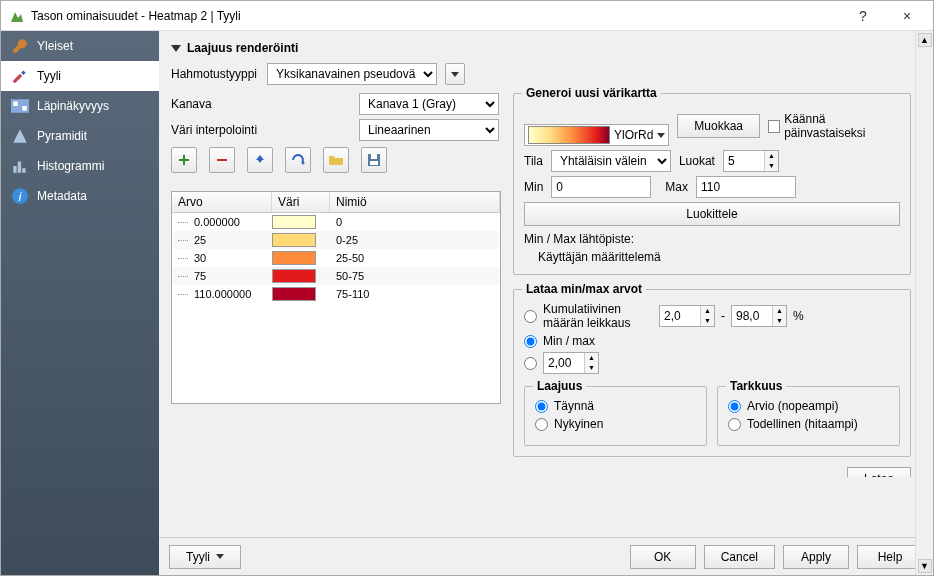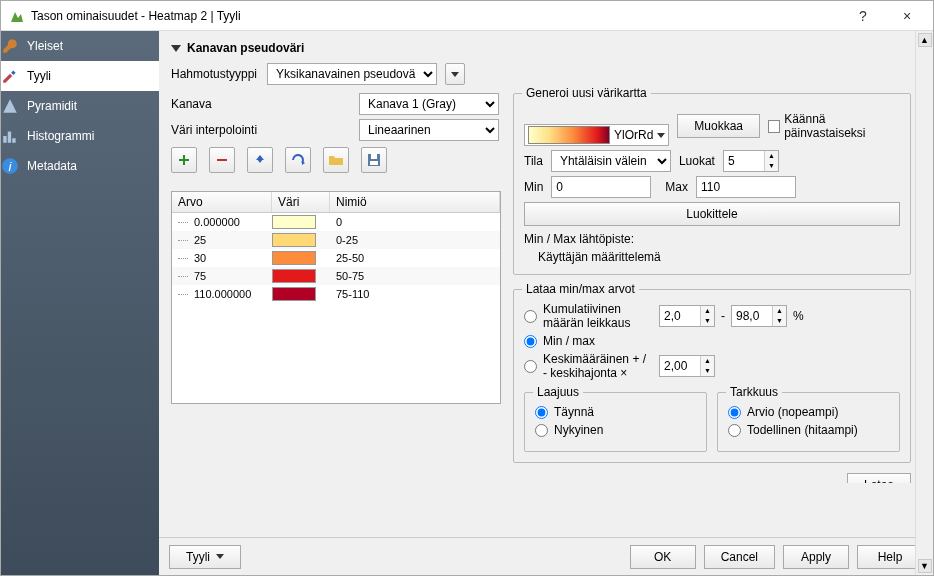--- a/index.html
+++ b/index.html
@@ -4,40 +4,40 @@
 <style>
 * { box-sizing: border-box; font-family: "Segoe UI", Tahoma, sans-serif; font-size: 12px; }
 body { margin: 0; background: #fff; }
 .window { width: 934px; height: 576px; border: 1px solid #aaa; display: flex; flex-direction: column; background: #f0f0f0; }
 .titlebar { height: 30px; background: #fff; display: flex; align-items: center; padding: 0 4px 0 8px; border-bottom: 1px solid #ddd; }
 .titlebar .icon { width: 16px; height: 16px; margin-right: 6px; }
 .titlebar .title { flex: 1; font-size: 12px; }
 .titlebar .sys { width: 44px; height: 28px; display: flex; align-items: center; justify-content: center; font-size: 14px; color: #333; }
 .body { flex: 1; display: flex; overflow: hidden; }
 .sidebar { width: 158px; background: linear-gradient(#5a6a7a, #3d4b5a); display: flex; flex-direction: column; }
-.side-item { height: 30px; display: flex; align-items: center; padding: 0 0; color: #fff; gap: 8px; cursor: pointer; }
+.side-item { height: 30px; display: flex; align-items: center; padding: 0 10px; color: #fff; gap: 8px; cursor: pointer; }
 .side-item.active { background: #fff; color: #000; }
 .side-item .sicon { width: 18px; height: 18px; display: flex; align-items: center; justify-content: center; }
 .content { flex: 1; display: flex; flex-direction: column; background: #f0f0f0; position: relative; }
 .content-scroll { flex: 1; overflow: hidden; position: relative; padding: 6px 22px 6px 12px; }
 .vscroll { position: absolute; right: 0; top: 0; bottom: 0; width: 18px; background: #f0f0f0; border-left: 1px solid #ddd; display: flex; flex-direction: column; align-items: center; justify-content: space-between; padding: 2px 0; }
 .vscroll .arrow { width: 14px; height: 14px; background: #e8e8e8; border: 1px solid #c9c9c9; font-size: 9px; display: flex; align-items: center; justify-content: center; }
 .section-head { display: flex; align-items: center; gap: 6px; font-weight: bold; padding: 4px 0; }
 .section-head .tri { width: 0; height: 0; border-left: 5px solid transparent; border-right: 5px solid transparent; border-top: 7px solid #333; }
 .row { display: flex; align-items: center; gap: 8px; margin: 4px 0; }
 .label { width: 88px; }
 select, input[type=text] { border: 1px solid #a9a9a9; background: #fff; height: 22px; padding: 0 4px; font-size: 12px; }
 .btn { border: 1px solid #a9a9a9; background: linear-gradient(#fdfdfd,#e9e9e9); height: 24px; padding: 0 16px; cursor: pointer; display: inline-flex; align-items: center; justify-content: center; }
 .toolbtn { width: 26px; height: 26px; border: 1px solid #a9a9a9; background: linear-gradient(#fdfdfd,#e9e9e9); display: inline-flex; align-items: center; justify-content: center; margin-right: 4px; border-radius: 2px; cursor: pointer; }
 .toolbtn svg { width: 16px; height: 16px; }
 .layout { display: flex; gap: 12px; }
 .leftcol { width: 330px; }
 .rightcol { flex: 1; }
 .fieldset { border: 1px solid #bbb; border-radius: 2px; padding: 8px 10px 10px 10px; margin-top: 4px; position: relative; }
-.fieldset .legend { position: absolute; top: -8px; left: 8px; background: #f0f0f0; padding: 0 4px; font-weight: normal; }
+.fieldset .legend { position: absolute; top: -8px; left: 8px; background: #f0f0f0; padding: 0 4px; font-weight: bold; }
 .table { border: 1px solid #a9a9a9; background: #fff; width: 100%; margin-top: 18px; }
 .thead { display: flex; background: linear-gradient(#fdfdfd,#ececec); border-bottom: 1px solid #c9c9c9; }
 .th { padding: 3px 6px; border-right: 1px solid #d9d9d9; font-size: 12px; }
 .th:nth-child(1){width:100px} .th:nth-child(2){width:58px} .th:nth-child(3){flex:1}
 .tr { display: flex; height: 18px; align-items: center; }
 .tr .td1 { width: 100px; padding-left: 22px; position: relative; font-size: 11px; }
 .tr .td1::before { content: ""; position: absolute; left: 6px; top: 50%; width: 10px; border-top: 1px dotted #999; }
 .tr .td2 { width: 58px; display: flex; align-items: center; }
 .tr .td2 .swatch { width: 44px; height: 14px; border: 1px solid #999; }
 .tr .td3 { flex: 1; padding-left: 6px; font-size: 11px; }
@@ -89,20 +89,30 @@
             <svg viewBox="0 0 16 16">
               <path fill="#c04050" d="M2 12l6-6 2 2-6 6H2z"></path>
               <path fill="#3060c0" d="M9 5l2-2 2 2-2 2z"></path>
             </svg>
           </span>
         <span>Tyyli</span>
       </div>
       <div class="side-item">
         <span class="sicon">
             <svg viewBox="0 0 16 16">
+              <rect width="16" height="12" y="2" fill="#88aadd"></rect>
+              <rect width="4" height="4" x="2" y="4" fill="#fff"></rect>
+              <rect width="4" height="4" x="10" y="8" fill="#fff"></rect>
+            </svg>
+          </span>
+        <span>Läpinäkyvyys</span>
+      </div>
+      <div class="side-item">
+        <span class="sicon">
+            <svg viewBox="0 0 16 16">
               <path fill="#aec5dd" d="M8 2l6 12H2z"></path>
             </svg>
           </span>
         <span>Pyramidit</span>
       </div>
       <div class="side-item">
         <span class="sicon">
             <svg viewBox="0 0 16 16">
               <rect x="2" y="8" width="3" height="6" fill="#aec5dd"></rect>
               <rect x="6" y="4" width="3" height="10" fill="#aec5dd"></rect>
@@ -119,21 +129,21 @@
             </svg>
           </span>
         <span>Metadata</span>
       </div>
     </div>
 
     <div class="content">
       <div class="content-scroll">
         <div class="section-head">
           <span class="tri"></span>
-          <span>Kanavan pseudoväri</span>
+          <span>Laajuus renderöinti</span>
         </div>
 
         <div class="row">
           <span class="label">Hahmotustyyppi</span>
           <select style="width:170px"><option>Yksikanavainen pseudoväri</option></select>
           <button class="toolbtn" style="width:20px;height:22px">
               <span class="dropdown-tri"></span>
             </button>
         </div>
 
@@ -299,21 +309,20 @@
                     </span>
                   </span>
                 <span>%</span>
               </div>
               <div class="radio">
                 <input type="radio" name="lm" checked="" style="">
                 <span>Min / max</span>
               </div>
               <div class="radio">
                 <input type="radio" name="lm" style="">
-                <span style="width:110px">Keskimääräinen + / - keskihajonta ×</span>
                 <span class="spin">
                     <input value="2,00" style="">
                     <span class="spbtns">
                       <div>▲</div>
                       <div>▼</div>
                     </span>
                   </span>
               </div>
               <div class="subfields">
                 <div class="fieldset">

